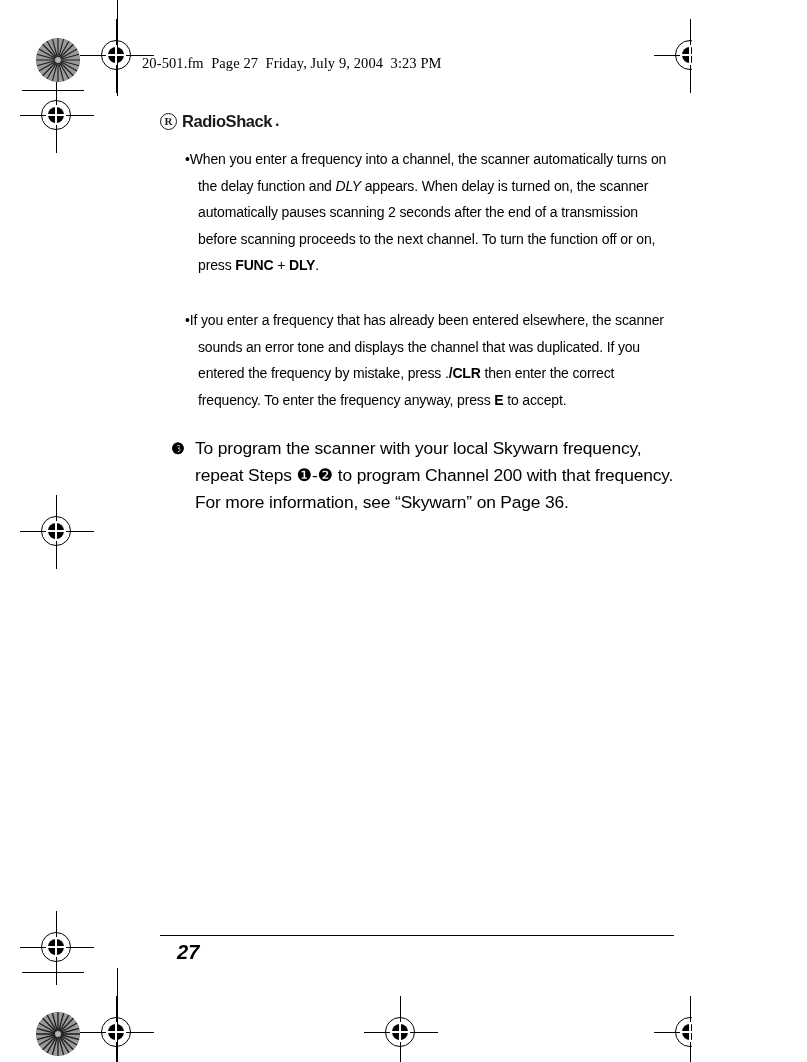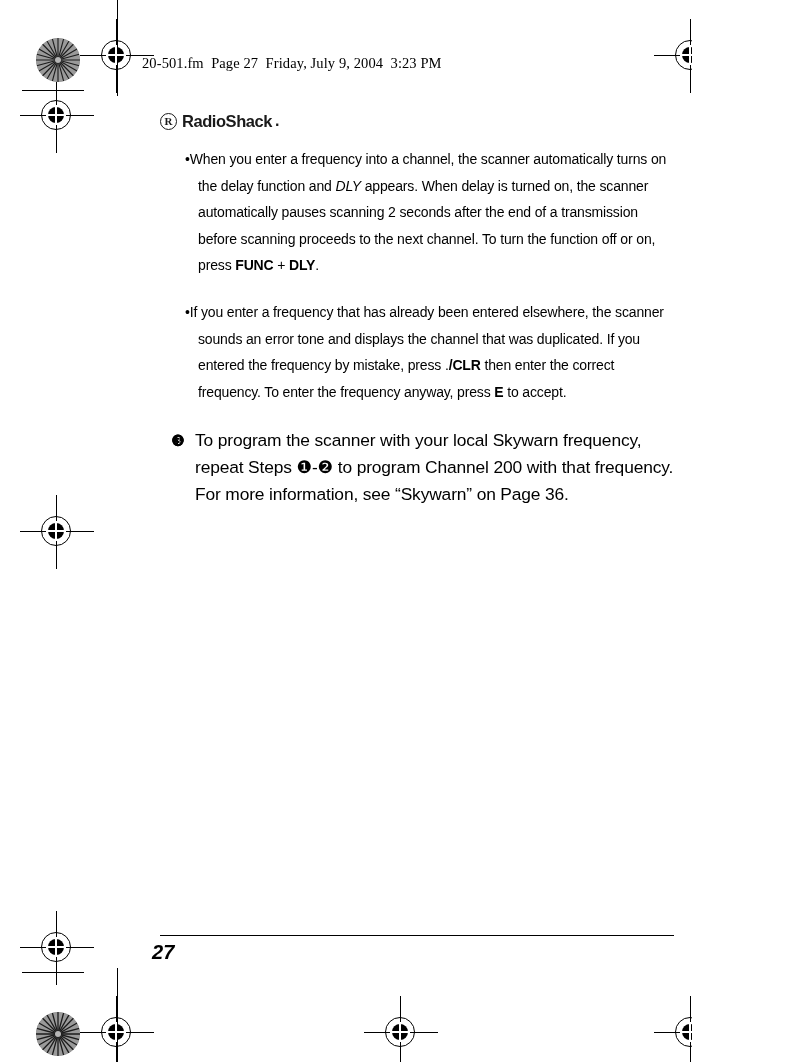--- a/index.html
+++ b/index.html
@@ -138,21 +138,21 @@
   }
 
   p.bullet {
     margin: 0 0 0 0;
     padding: 0 0 0 38px;
     text-indent: -13px;
     font-size: 14px;
     line-height: 26.6px;
     letter-spacing: -0.15px;
   }
-  p.bullet + p.bullet { margin-top: 20px; }
+  p.bullet + p.bullet { margin-top: 28px; }
 
   .steps { margin-top: 19px; }
   .step {
     position: relative;
     padding-left: 35px;
     font-size: 17.4px;
     line-height: 26.6px;
     letter-spacing: -0.15px;
     margin-bottom: 17px;
   }
@@ -171,21 +171,21 @@
   .footer-rule {
     position: absolute;
     left: 160px;
     top: 935px;
     width: 514px;
     height: 0;
     border-top: 1.6px solid #000;
   }
   .footer {
     position: absolute;
-    left: 152px;
+    left: 177px;
     top: 941px;
     width: 514px;
     display: flex;
     justify-content: space-between;
     align-items: baseline;
     font-size: 20px;
     font-weight: bold;
     font-style: italic;
     letter-spacing: 0.2px;
   }

